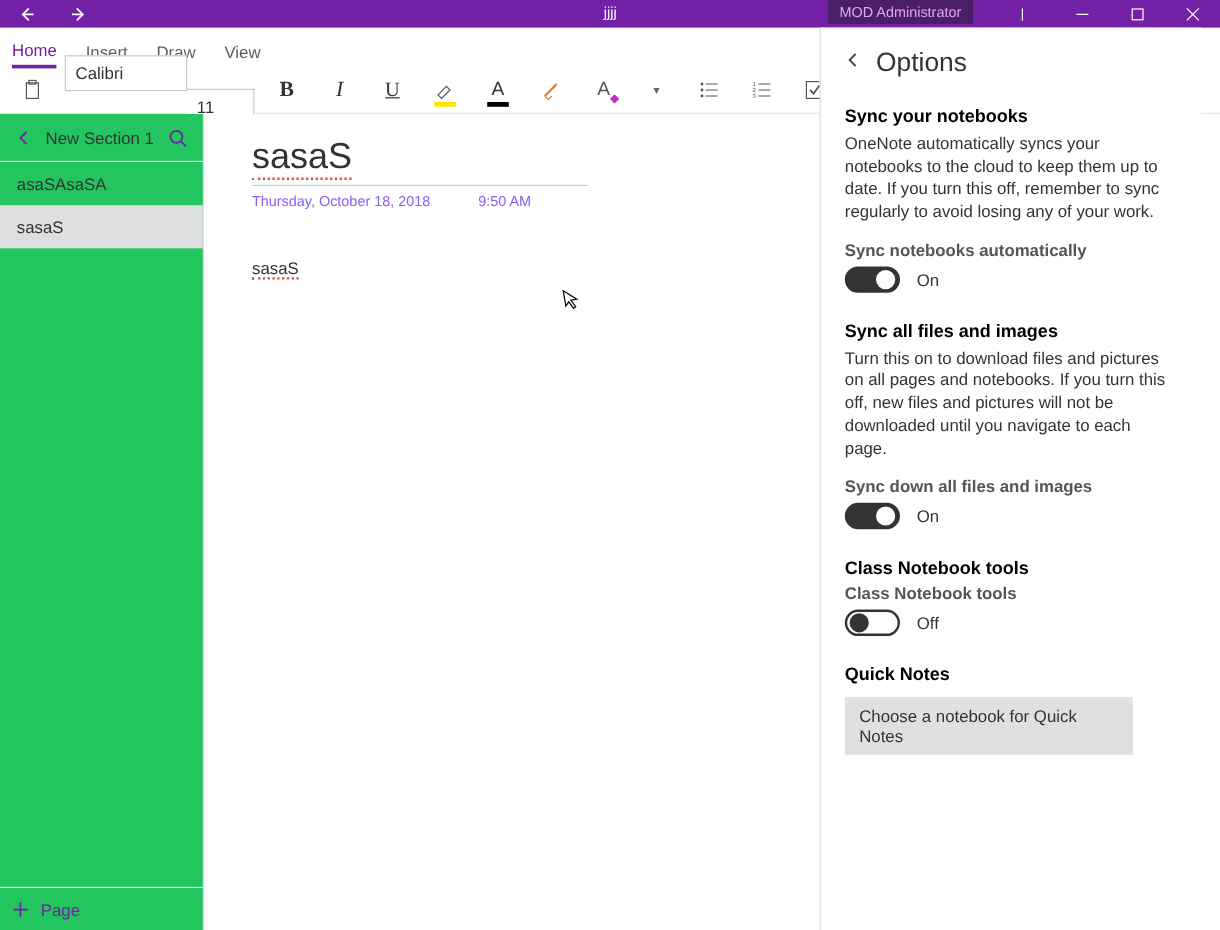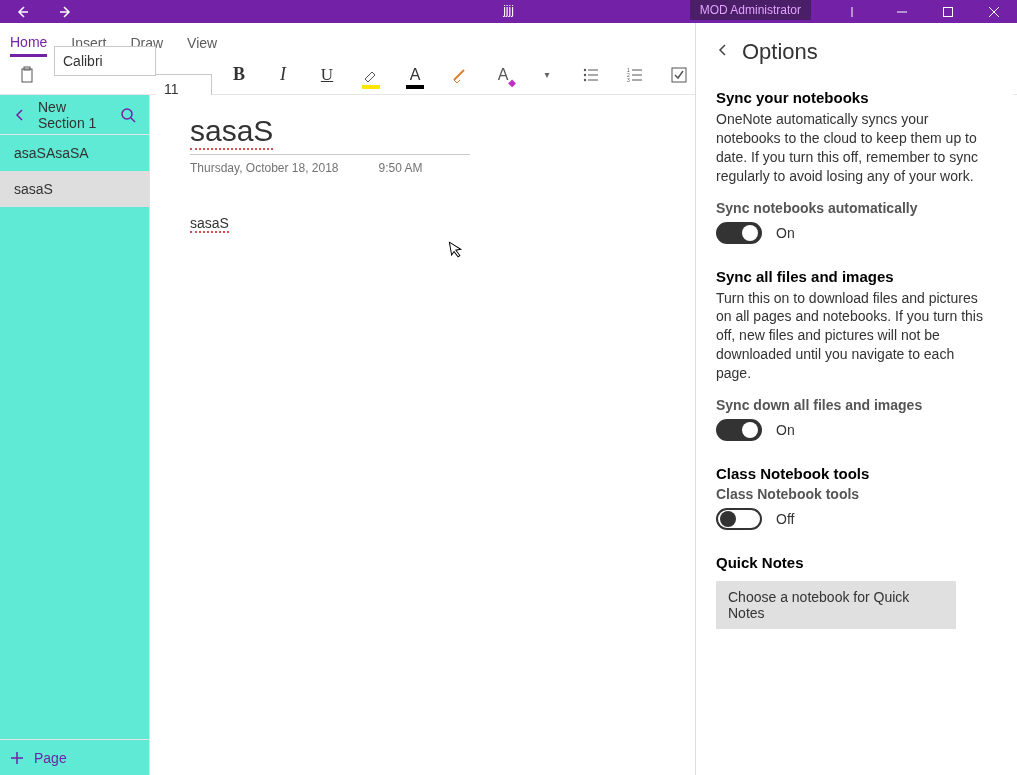--- a/index.html
+++ b/index.html
@@ -76,21 +76,21 @@
   .font-color-bar::after {
     content:""; position:absolute; bottom:3px; left:8px; right:8px; height:4px; background:#000;
   }
   .tb-caret { font-size: 10px; color: #666; }
 
   
   .main-area {
     display: flex; height: calc(775px - 23px - 32px - 40px);
   }
   .page-list {
-    width: 150px; background: #5eead4; border-right: 1px solid #e0e0e0;
+    width: 170px; background: #22c55e; border-right: 1px solid #e0e0e0;
     display: flex; flex-direction: column; position: relative;
   }
   .page-list-header {
     height: 40px; display: flex; align-items: center; padding: 0 8px;
     border-bottom: 1px solid #e6e6e6;
   }
   .page-list-header .back-arr {
     width: 24px; color: #7321a6; display: flex; align-items: center; justify-content: center;
   }
   .page-list-header .section-name {
@@ -118,33 +118,33 @@
     position: absolute; left: 40px; top: 15px; width: 440px;
     background: #fff;
   }
   .note-title {
     font-size: 30px; font-weight: 300; color: #333; padding: 4px 0 0 0;
     border-bottom: 2px dotted #d94f4f; display: inline-block;
   }
   .title-underline {
     border-bottom: 1px solid #ccc; margin-top:4px; margin-bottom: 6px; width: 280px;
   }
-  .note-meta { display: flex; gap: 40px; font-size: 12px; color: #737373; }
+  .note-meta { display: flex; gap: 40px; font-size: 12px; color: #8b5cf6; }
   .note-body {
     margin-top: 40px; font-size: 14px; color: #333;
   }
   .body-word { border-bottom: 2px dotted #d94f4f; display: inline-block; }
   .cursor-ptr {
     position:absolute; left:260px; top:130px; font-size:16px; color:#000;
     transform: rotate(-10deg);
   }
 
   
   .options-panel {
-    position: absolute; right: 4px; top: 23px; bottom: 0; width: 318px;
+    position: absolute; right: 16px; top: 23px; bottom: 0; width: 318px;
     background: #fff; border-left: 1px solid #ddd;
     padding: 16px 20px; overflow-y: auto;
   }
   .options-header {
     display: flex; align-items: center; gap: 12px; margin-bottom: 24px;
   }
   .options-header .back-ico { color: #444; }
   .options-header .title { font-size: 22px; font-weight: 300; color: #333; }
   .opt-heading { font-size: 15px; font-weight: 700; margin-bottom: 4px; color:#000; }
   .opt-text { font-size: 14px; color: #333; line-height: 1.35; margin-bottom: 14px; }

